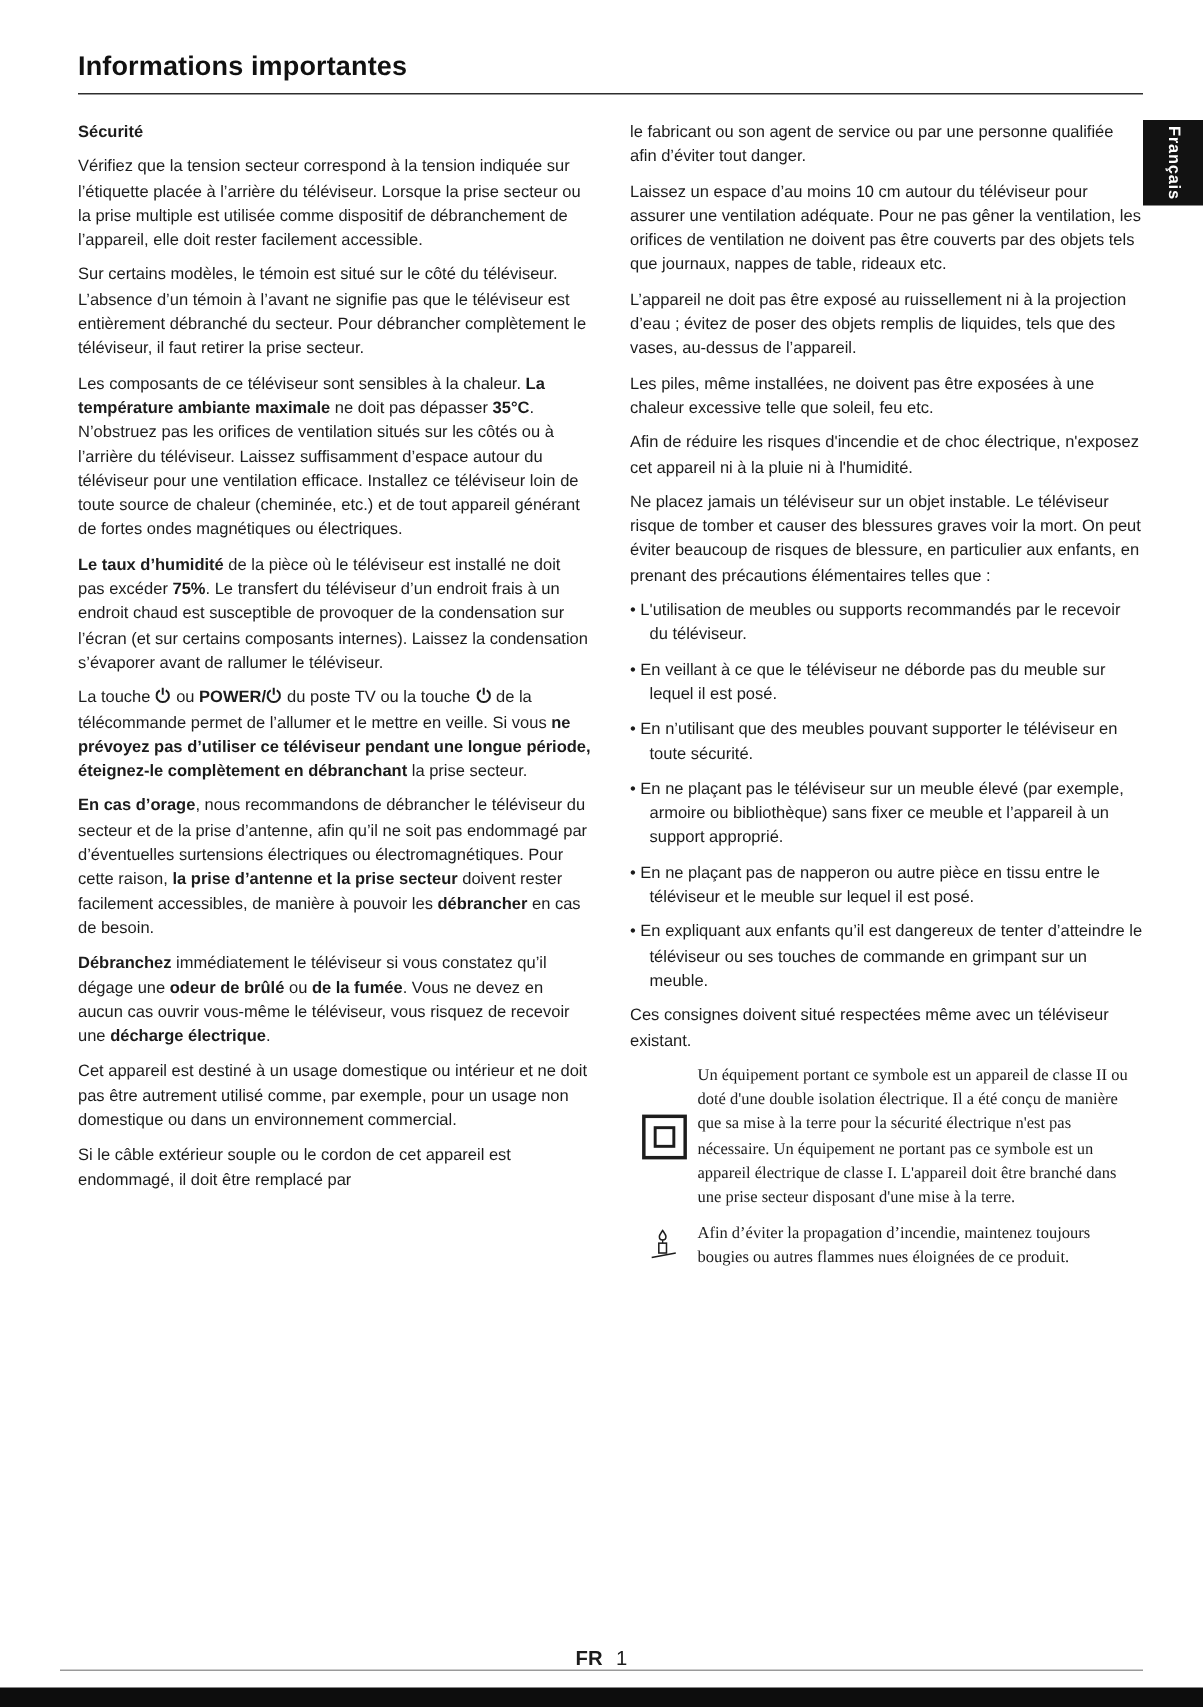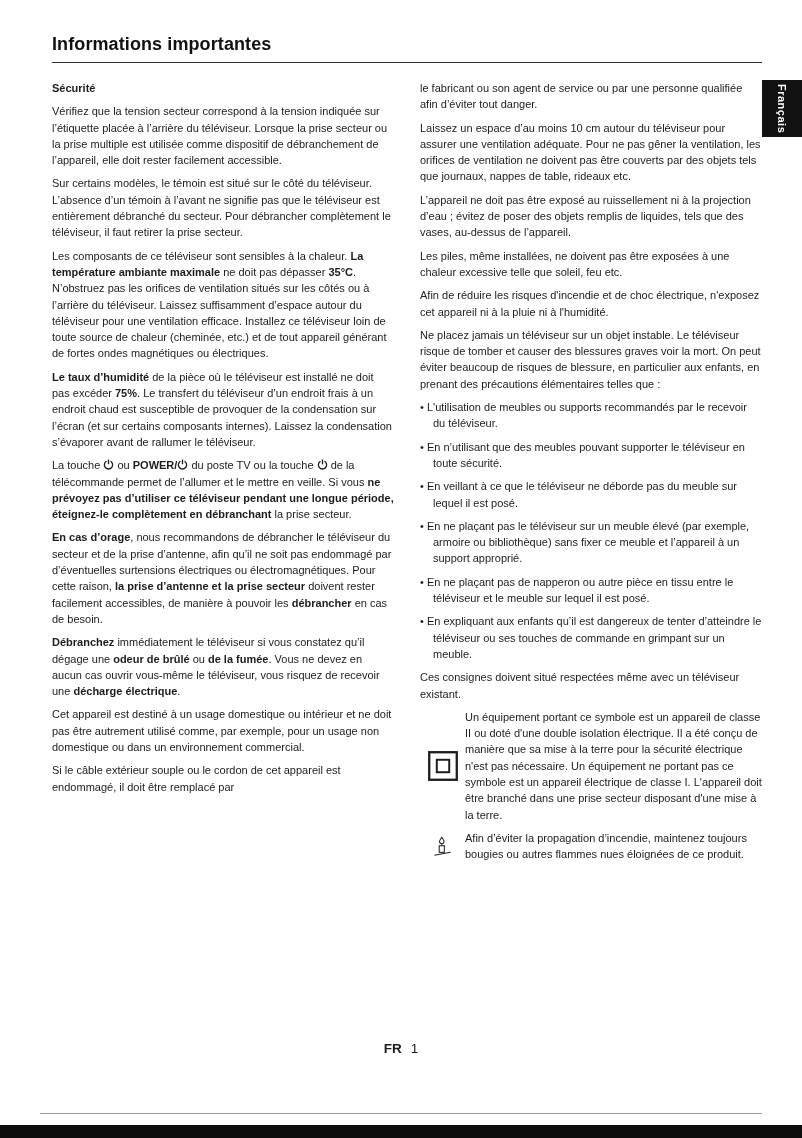--- a/index.html
+++ b/index.html
@@ -73,26 +73,26 @@
     display: flex;
     align-items: center;
     margin-bottom: 7px;
   }
   .figure-icon {
     flex: 0 0 45px;
     display: flex;
     align-items: center;
     justify-content: center;
   }
-  .figure-text { flex: 1; margin-bottom: 0 !important; }
+  .figure-text { flex: 1; margin-bottom: 0 !important; font-family: Liberation Serif, serif; }
   .footer {
     position: absolute;
     left: 0;
     width: 802px;
-    top: 1041px;
+    top: 1098px;
     text-align: center;
     font-size: 13.5px;
   }
   .footer .fr { font-weight: bold; margin-right: 9px; }
   .footer-rule {
     position: absolute;
     left: 40px;
     width: 722px;
     top: 1113px;
     border-top: 1px solid #9a9a9a;
@@ -141,22 +141,22 @@
         <p class="para"><span>Si le câble extérieur souple ou le cordon de cet appareil est endommagé, il doit être remplacé par</span></p>
       </div>
     <div class="col" id="col-right">
         <p class="para"><span>le fabricant ou son agent de service ou par une personne qualifiée afin d’éviter tout danger.</span></p>
         <p class="para"><span>Laissez un espace d’au moins 10 cm autour du téléviseur pour assurer une ventilation adéquate. Pour ne pas gêner la ventilation, les orifices de ventilation ne doivent pas être couverts par des objets tels que journaux, nappes de table, rideaux etc.</span></p>
         <p class="para"><span>L’appareil ne doit pas être exposé au ruissellement ni à la projection d’eau ; évitez de poser des objets remplis de liquides, tels que des vases, au-dessus de l’appareil.</span></p>
         <p class="para"><span>Les piles, même installées, ne doivent pas être exposées à une chaleur excessive telle que soleil, feu etc.</span></p>
         <p class="para"><span>Afin de réduire les risques d'incendie et de choc électrique, n'exposez cet appareil ni à la pluie ni à l'humidité.</span></p>
         <p class="para"><span>Ne placez jamais un téléviseur sur un objet instable. Le téléviseur risque de tomber et causer des blessures graves voir la mort. On peut éviter beaucoup de risques de blessure, en particulier aux enfants, en prenant des précautions élémentaires telles que :</span></p>
         <p class="bullet"><span>• L'utilisation de meubles ou supports recommandés par le recevoir du téléviseur.</span></p>
+        <p class="bullet"><span>• En veillant à ce que le téléviseur ne déborde pas du meuble sur lequel il est posé.</span></p>
         <p class="bullet"><span>• En n’utilisant que des meubles pouvant supporter le téléviseur en toute sécurité.</span></p>
-        <p class="bullet"><span>• En veillant à ce que le téléviseur ne déborde pas du meuble sur lequel il est posé.</span></p>
         <p class="bullet"><span>• En ne plaçant pas le téléviseur sur un meuble élevé (par exemple, armoire ou bibliothèque) sans fixer ce meuble et l’appareil à un support approprié.</span></p>
         <p class="bullet"><span>• En ne plaçant pas de napperon ou autre pièce en tissu entre le téléviseur et le meuble sur lequel il est posé.</span></p>
         <p class="bullet"><span>• En expliquant aux enfants qu’il est dangereux de tenter d’atteindre le téléviseur ou ses touches de commande en grimpant sur un meuble.</span></p>
         <p class="para"><span>Ces consignes doivent situé respectées même avec un téléviseur existant.</span></p>
         <div class="figure">
           <div class="figure-icon">
             <svg viewBox="0 0 36 36" width="32" height="32">
               <rect x="2.5" y="2.5" width="31" height="31" fill="none" stroke="#1d1d1d" stroke-width="2.6"></rect>
               <rect x="11" y="11" width="14" height="14" fill="none" stroke="#1d1d1d" stroke-width="2.2"></rect>
             </svg>

